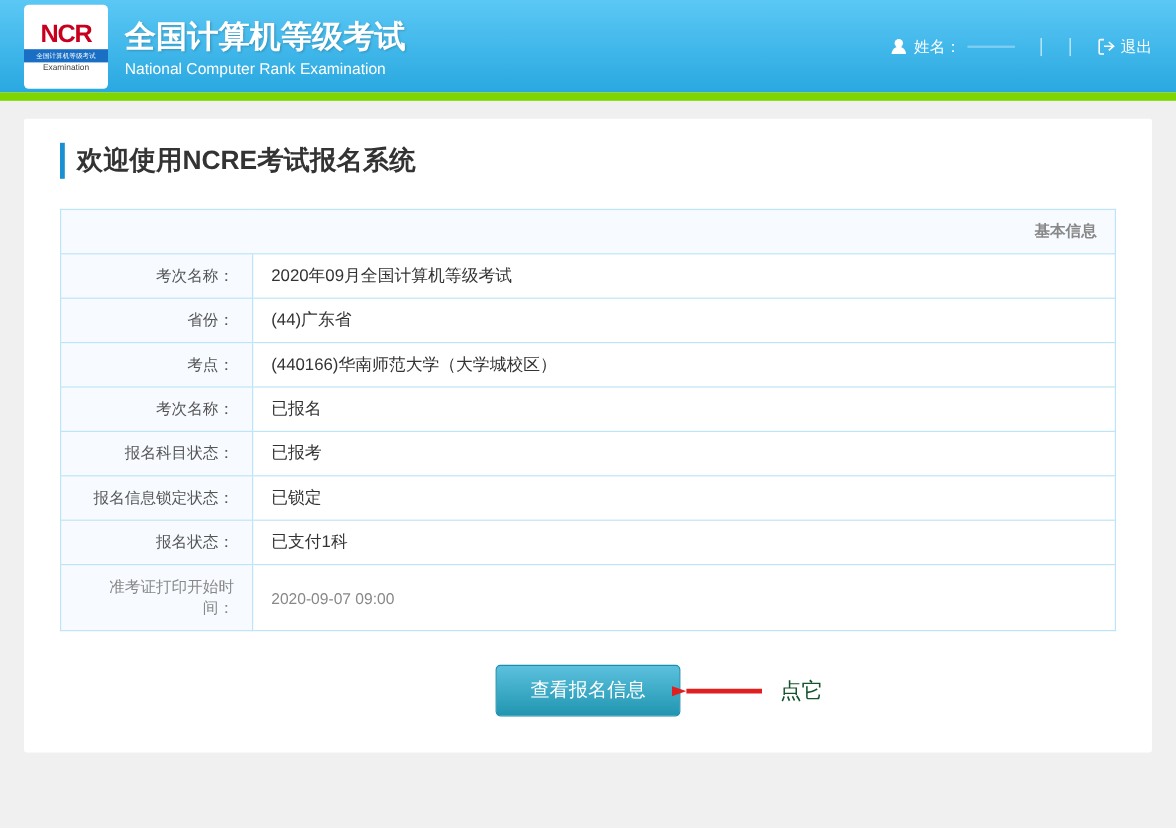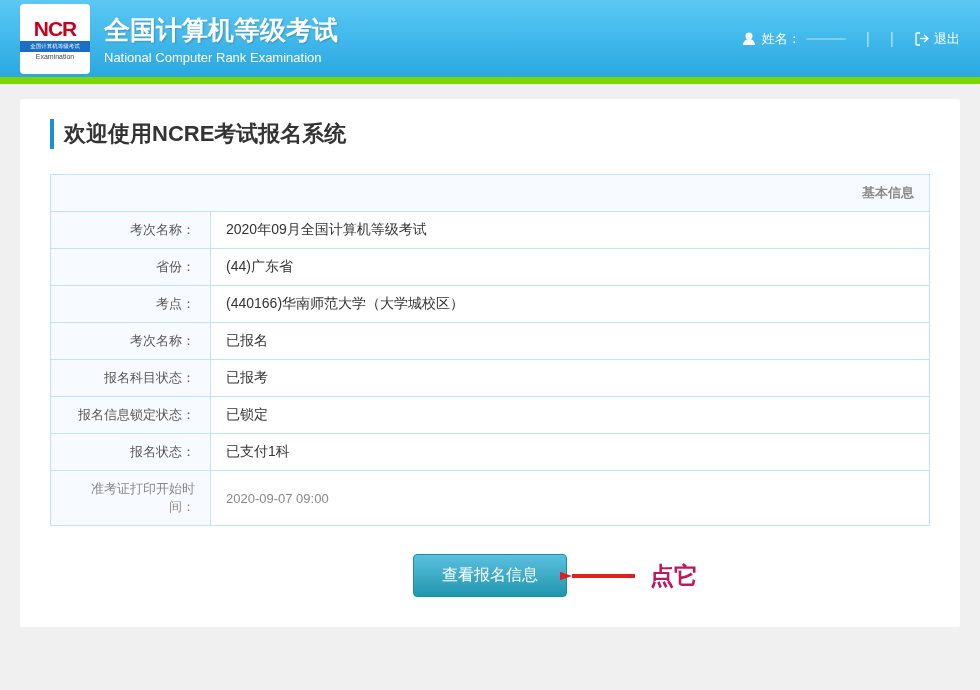--- a/index.html
+++ b/index.html
@@ -169,23 +169,23 @@
       align-items: center;
       gap: 10px;
     }
 
     .red-arrow {
       width: 80px;
       height: 40px;
     }
 
     .annotation-text {
-      font-size: 24px;
-      color: #be185d;
-      font-weight: bold;
+      font-size: 18px;
+      color: #14532d;
+      font-weight: normal;
     }
 
     
     .ncr-logo-inner {
       display: flex;
       flex-direction: column;
       align-items: center;
       justify-content: center;
       width: 70px;
       height: 70px;

